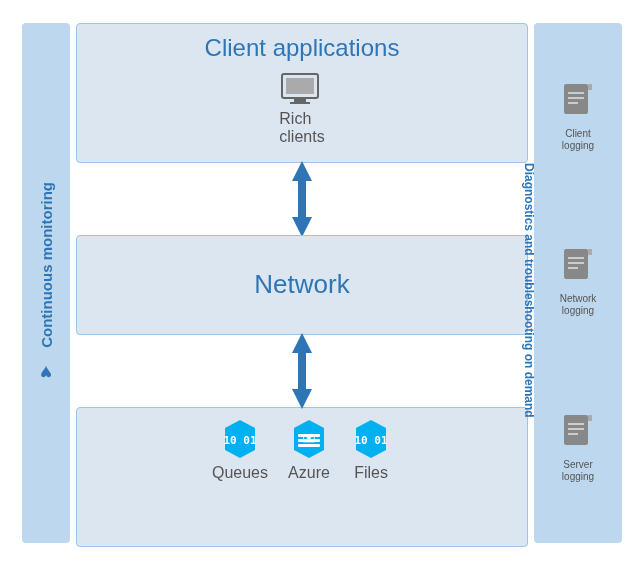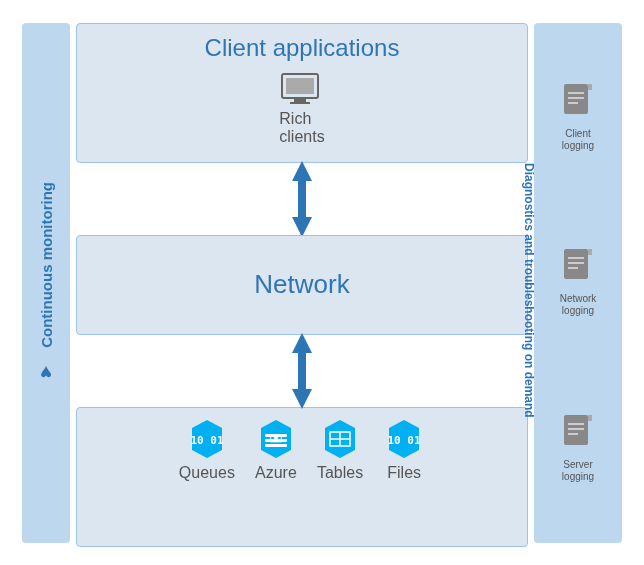--- a/index.html
+++ b/index.html
@@ -212,29 +212,20 @@
             <polygon points="21,2 36,10 36,32 21,40 6,32 6,10" fill="#00b0f0"></polygon>
             <rect x="10" y="16" width="22" height="3" fill="white" rx="1"></rect>
             <rect x="10" y="21" width="22" height="3" fill="white" rx="1"></rect>
             <rect x="10" y="26" width="22" height="3" fill="white" rx="1"></rect>
 
             <text x="21" y="26" text-anchor="middle" font-size="16" fill="white">✉</text>
           </svg>
           <span class="icon-label">Azure</span>
         </div>
 
-        <div class="icon-item">
-          <svg width="42" height="42" viewBox="0 0 42 42">
-            <polygon points="21,2 36,10 36,32 21,40 6,32 6,10" fill="#00b0f0"></polygon>
-            <rect x="11" y="14" width="20" height="14" fill="none" stroke="white" stroke-width="1.5"></rect>
-            <line x1="11" y1="21" x2="31" y2="21" stroke="white" stroke-width="1.5"></line>
-            <line x1="21" y1="14" x2="21" y2="28" stroke="white" stroke-width="1.5"></line>
-          </svg>
-          <span class="icon-label">Tables</span>
-        </div>
 
         <div class="icon-item">
           <svg width="42" height="42" viewBox="0 0 42 42">
             <polygon points="21,2 36,10 36,32 21,40 6,32 6,10" fill="#00b0f0"></polygon>
             <text x="21" y="26" text-anchor="middle" font-size="11" font-weight="bold" fill="white" font-family="monospace">10
 01</text>
           </svg>
           <span class="icon-label">Files</span>
         </div>
       </div>

